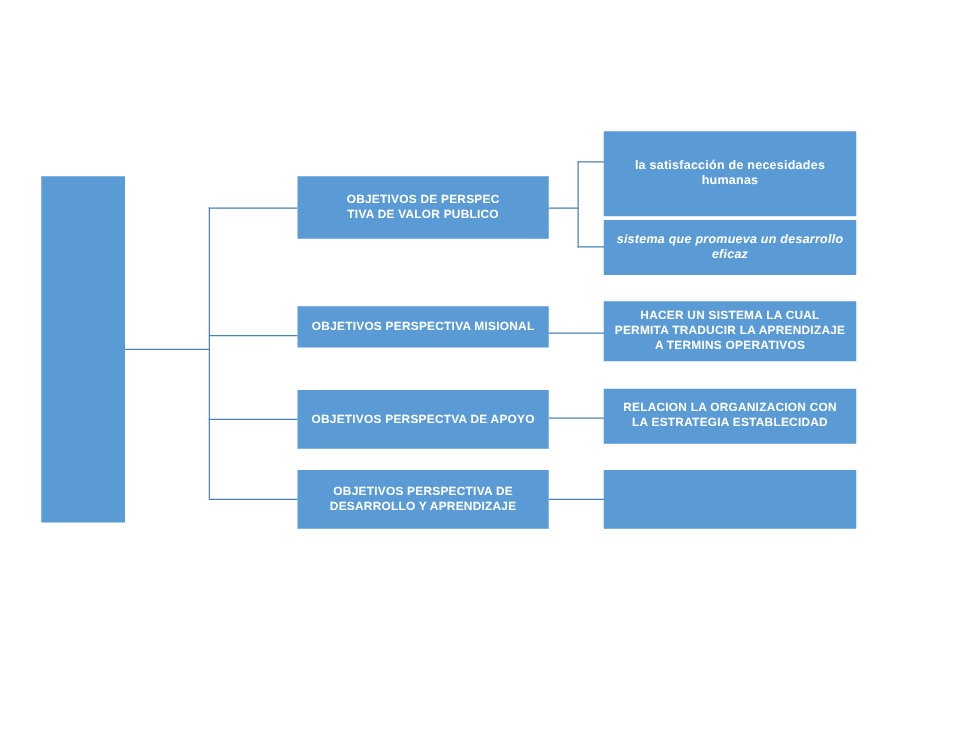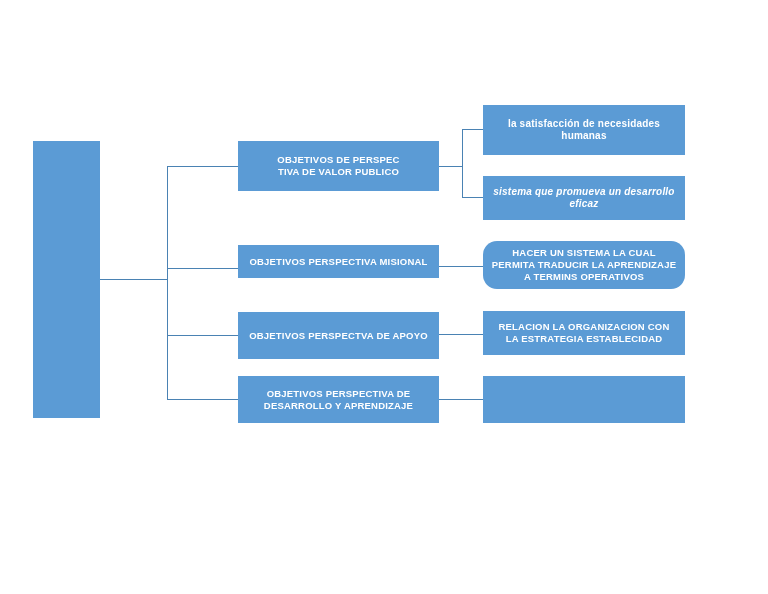--- a/index.html
+++ b/index.html
@@ -72,23 +72,23 @@
   #mid-box-3 { top: 312px; height: 47px; justify-content: center; }
   #mid-box-4 { top: 376px; height: 47px; }
 
   
   .right-box {
     left: 483px;
     width: 202px;
     font-size: 10px;
     padding: 2px 6px;
   }
-  #right-box-1 { top: 105px; height: 50px; font-weight: bold; }
+  #right-box-1 { top: 105px; height: 68px; font-weight: bold; }
   #right-box-2 { top: 176px; height: 44px; font-weight: bold; font-style: italic; }
-  #right-box-3 { top: 241px; height: 48px; font-size: 9.5px; border-radius: 14px; }
+  #right-box-3 { top: 241px; height: 48px; font-size: 9.5px; }
   #right-box-4 { top: 311px; height: 44px; font-size: 9.5px; }
   #right-box-5 { top: 376px; height: 47px; }
 
   
   .line {
     position: absolute;
     background: #4A82B3;
   }
   .h-line { height: 1px; }
   .v-line { width: 1px; }

